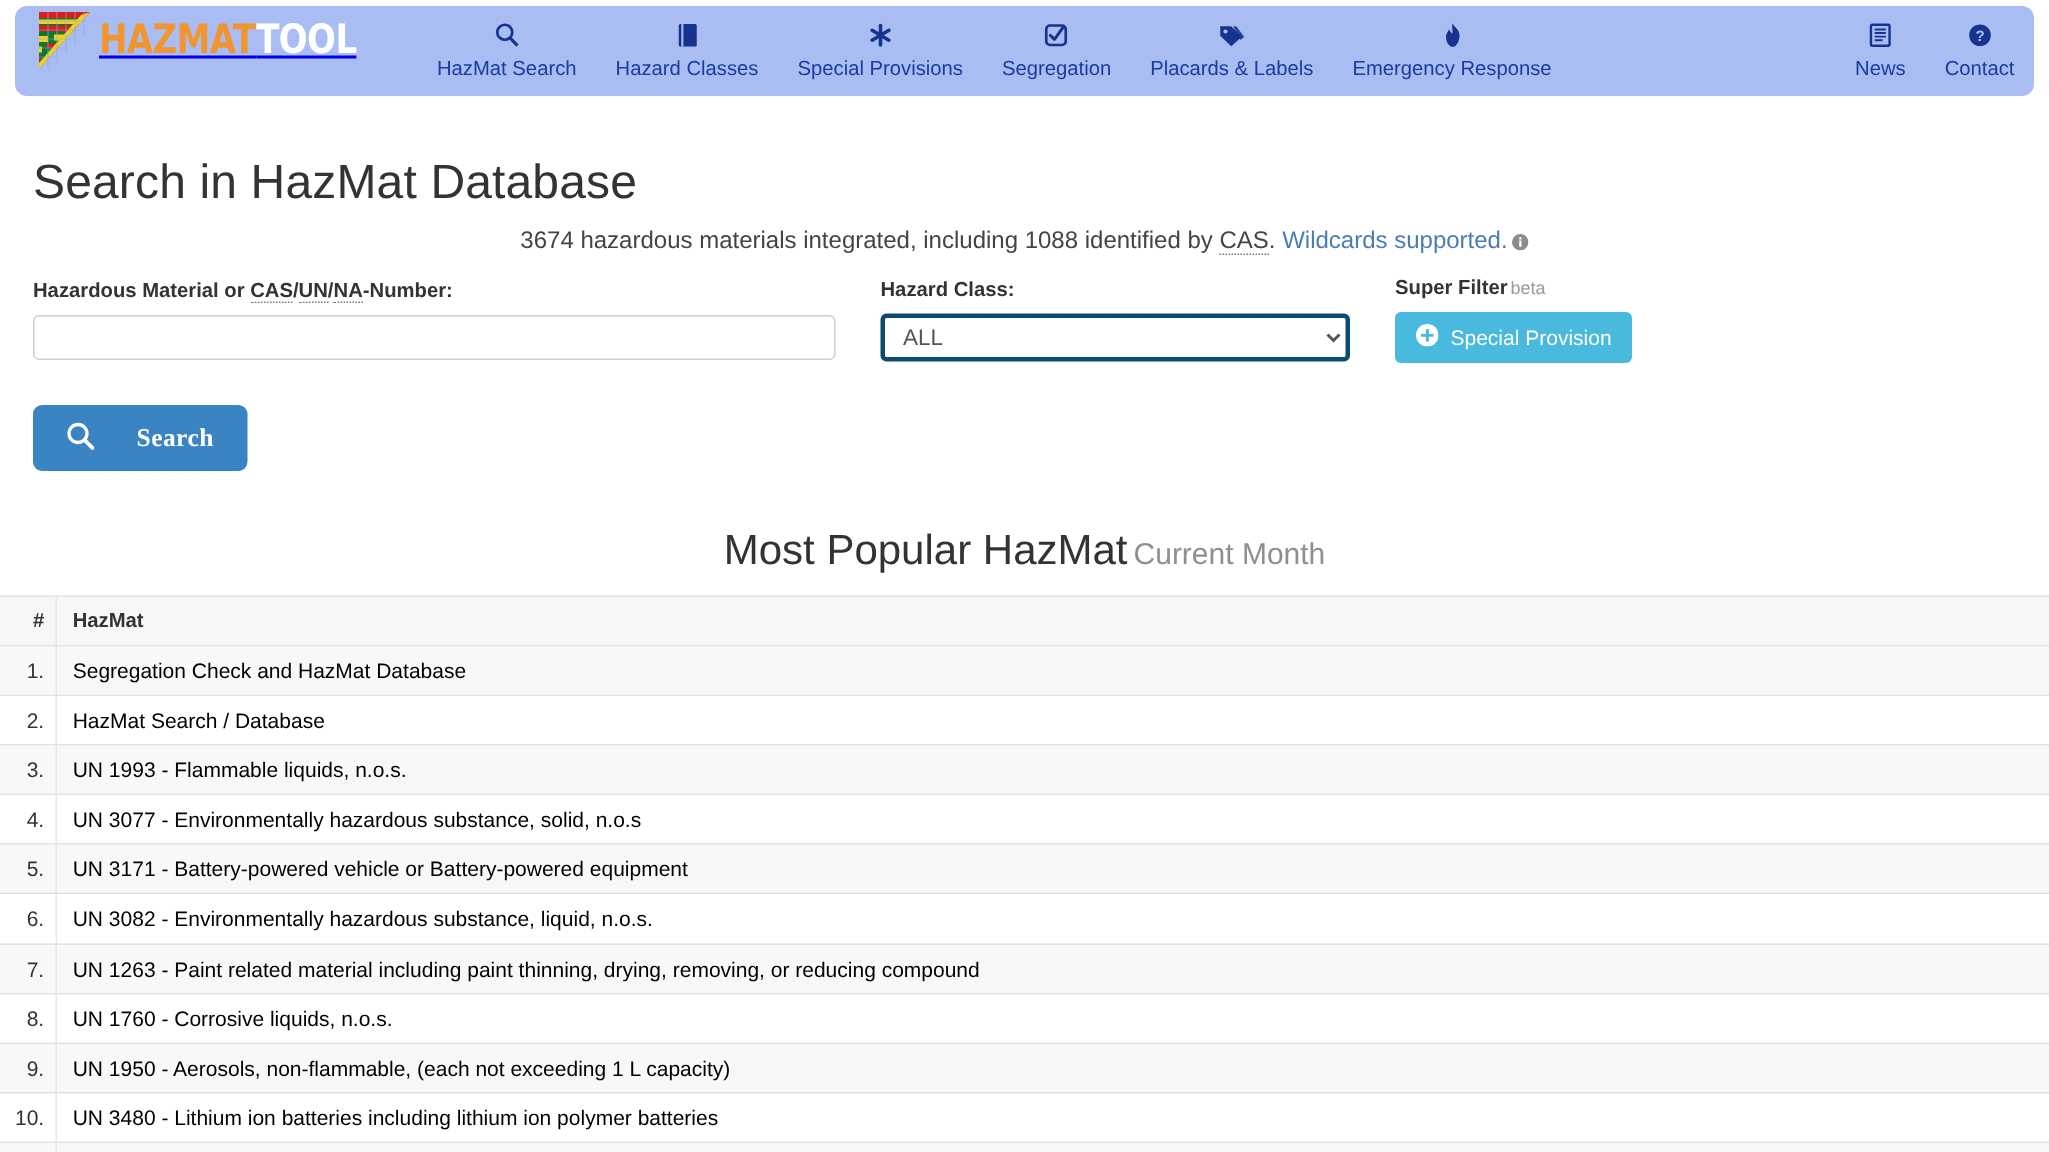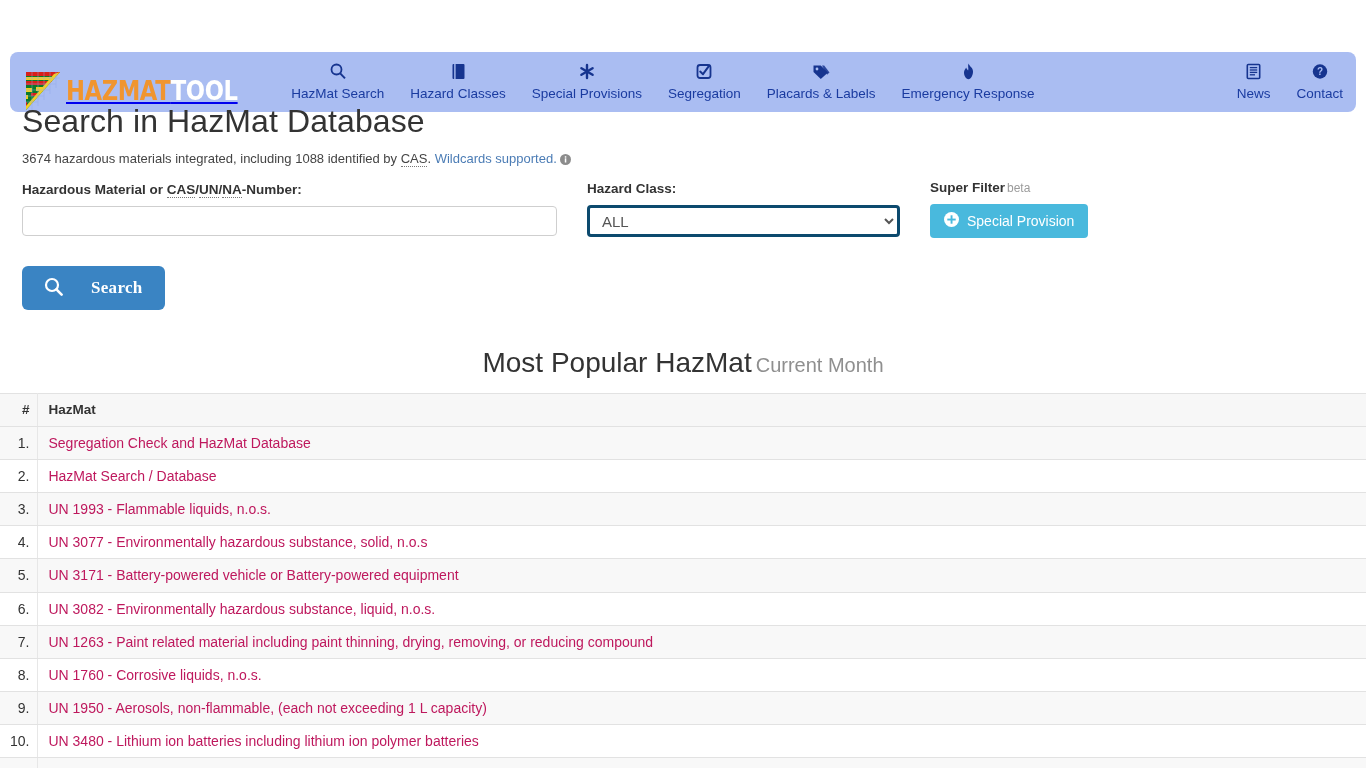--- a/index.html
+++ b/index.html
@@ -14,22 +14,21 @@
   }
 
   
   .navbar {
     position: absolute;
     left: 10px; top: 4px;
     width: 1346px; height: 60px;
     background: #aabdf2;
     border-radius: 8px;
     display: flex;
-    align-items: flex-end;
-    margin-top: 48px;
+    align-items: flex-start;
   }
   .brand {
     display: flex;
     align-items: center;
     margin-left: 12px;
     margin-right: 8px;
     height: 44px;
   }
   .logo-flag {
     width: 42px; height: 44px;
@@ -88,24 +87,25 @@
 
   h1.title {
     font-size: 32px;
     font-weight: normal;
     color: #333;
     margin: 30px 0 0 0;
     line-height: 1.1;
     letter-spacing: 0.1px;
   }
   .subtitle {
-    font-size: 13px;
+    font-size: 16px;
     color: #444;
     margin-top: 12px;
     line-height: 1.3;
+    text-align: center;
   }
   .subtitle abbr {
     text-decoration: none;
     border-bottom: 1px dotted #777;
     cursor: help;
   }
   .subtitle a { color: #4b7cb5; text-decoration: none; }
   .info-icon {
     display: inline-block;
     vertical-align: -2px;
@@ -239,21 +239,21 @@
   }
   table.poptable th {
     background: #f7f7f7;
     font-weight: bold;
     font-size: 13.5px;
     color: #333;
   }
   table.poptable tbody tr:nth-child(odd)  { background: #f8f8f8; }
   table.poptable tbody tr:nth-child(even) { background: #ffffff; }
   table.poptable td a {
-    color: #be185d;
+    color: #000000;
     text-decoration: none;
   }
 </style>
 </head>
 <body>
 
 <div class="navbar">
 
   <a class="brand" href="#">
     <span class="logo-flag">

